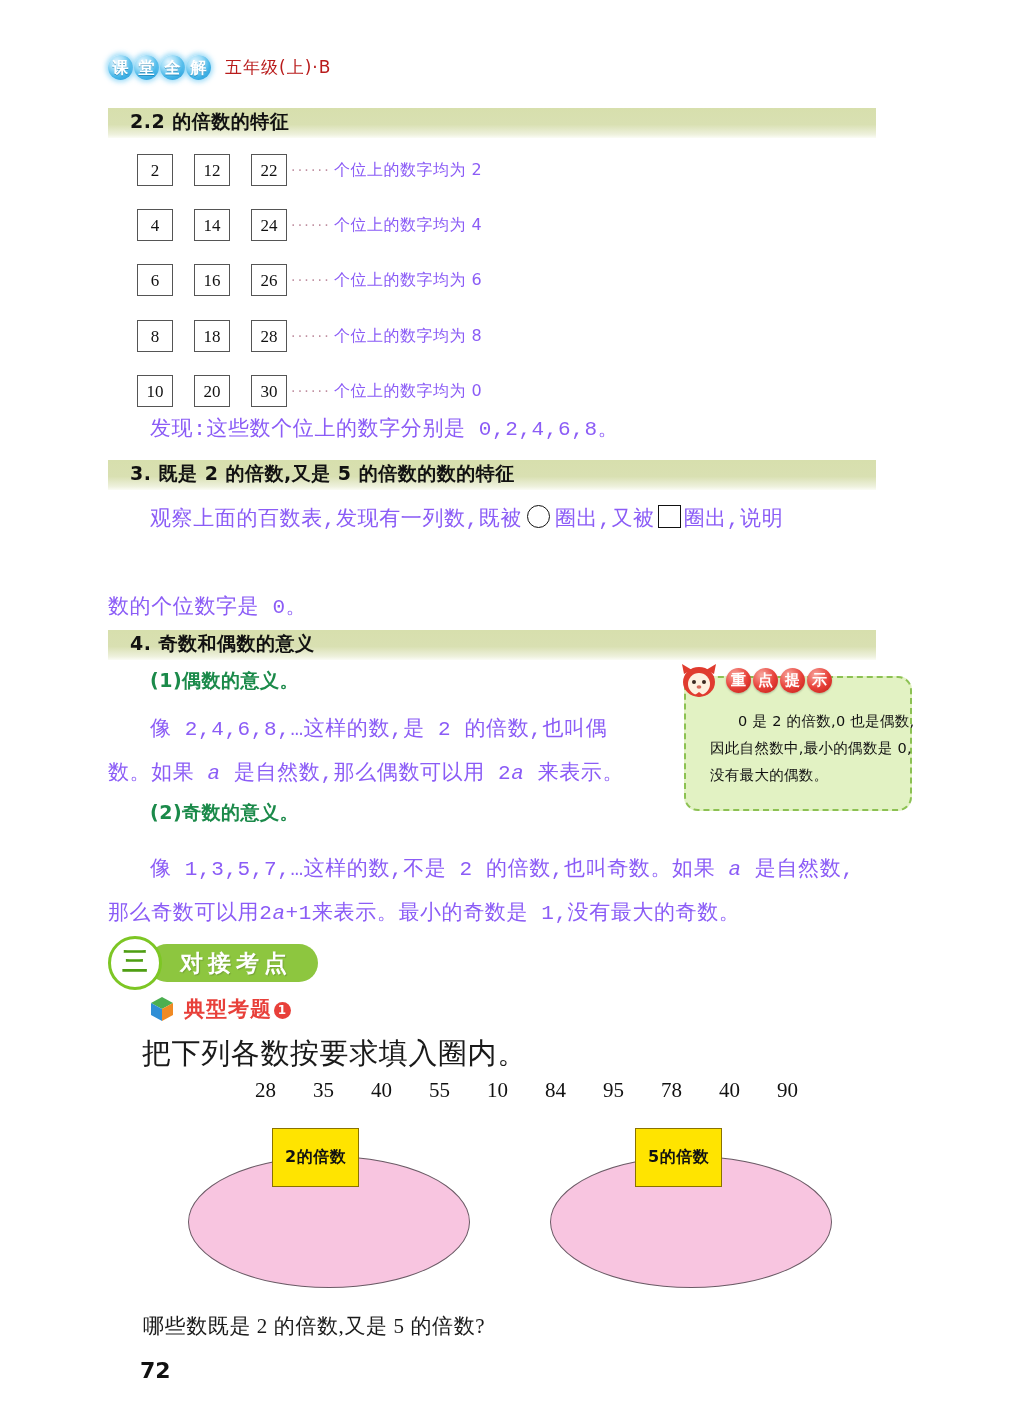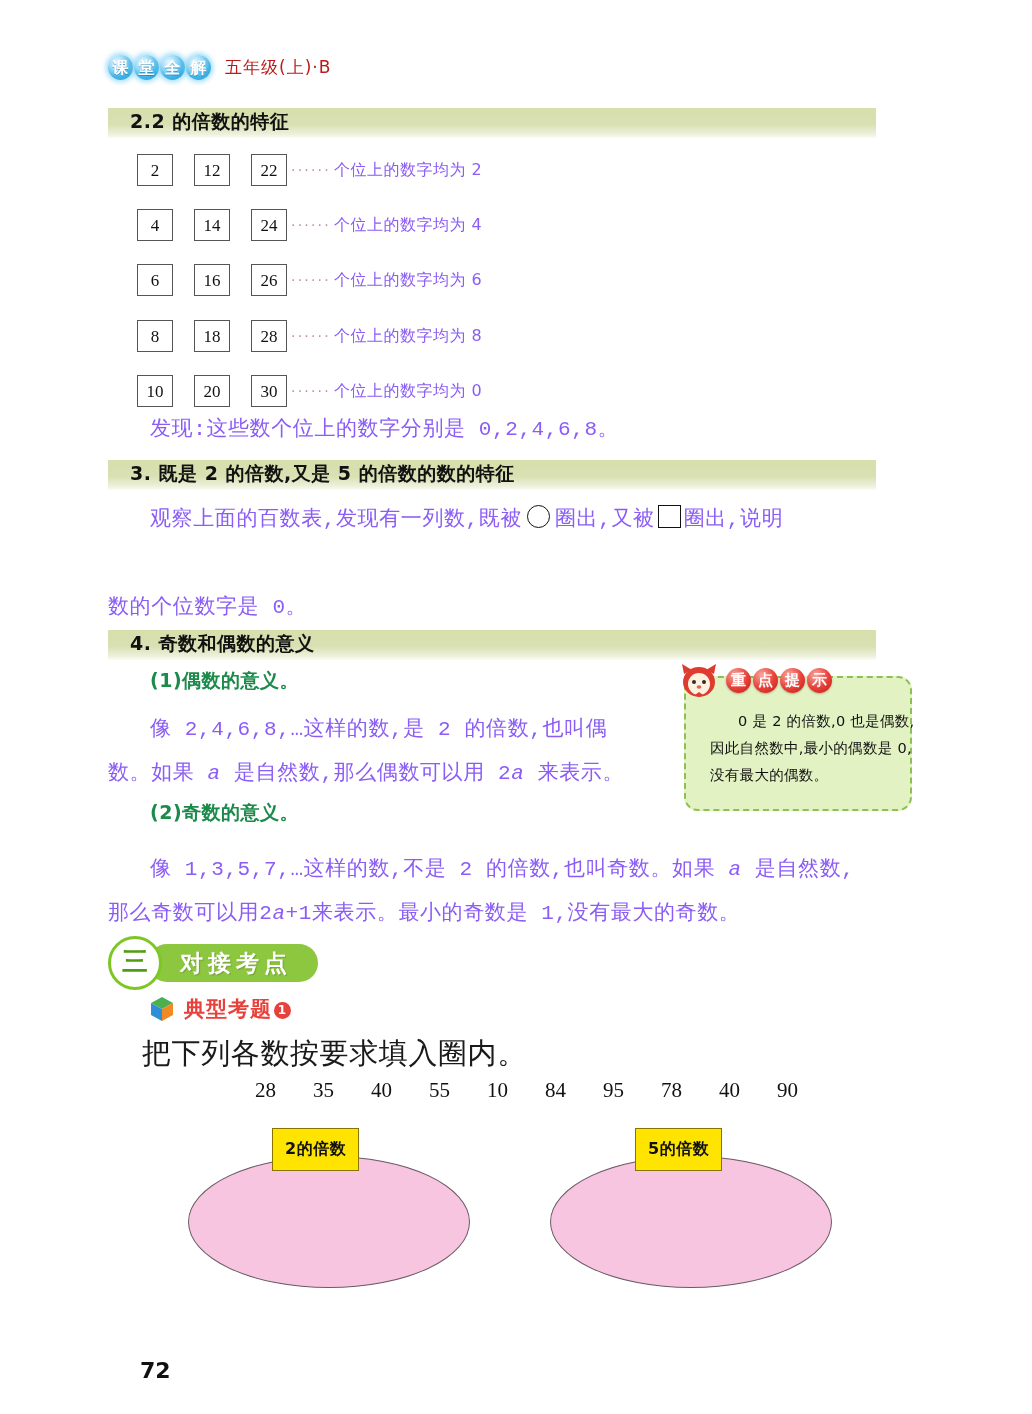--- a/index.html
+++ b/index.html
@@ -310,21 +310,21 @@
   .ell-left { left: 8px; top: 34px; }
   .ell-right { left: 370px; top: 34px; }
   .venn-label {
     position: absolute;
     background: #ffe400;
     border: 1.3px solid #8a7200;
     font-family: "DejaVu Sans", sans-serif;
     font-size: 16px;
     font-weight: bold;
     color: #111;
-    padding: 10px 12px;
+    padding: 18px 12px;
     letter-spacing: 0.5px;
     white-space: nowrap;
   }
   .lbl-left { left: 92px; top: 6px; }
   .lbl-right { left: 455px; top: 6px; }
 
   .bottom-q {
     position: absolute;
     left: 143px;
     top: 1312px;
@@ -482,16 +482,17 @@
     <span>90</span>
   </div>
 
   <div class="venn">
     <div class="ellipse ell-left"></div>
     <div class="ellipse ell-right"></div>
     <div class="venn-label lbl-left">2的倍数</div>
     <div class="venn-label lbl-right">5的倍数</div>
   </div>
 
+  <div class="bottom-q">哪些数既是 2 的倍数,又是 5 的倍数?</div>
 
   <div class="pagenum">72</div>
 
 </div>
 
 </body></html>

